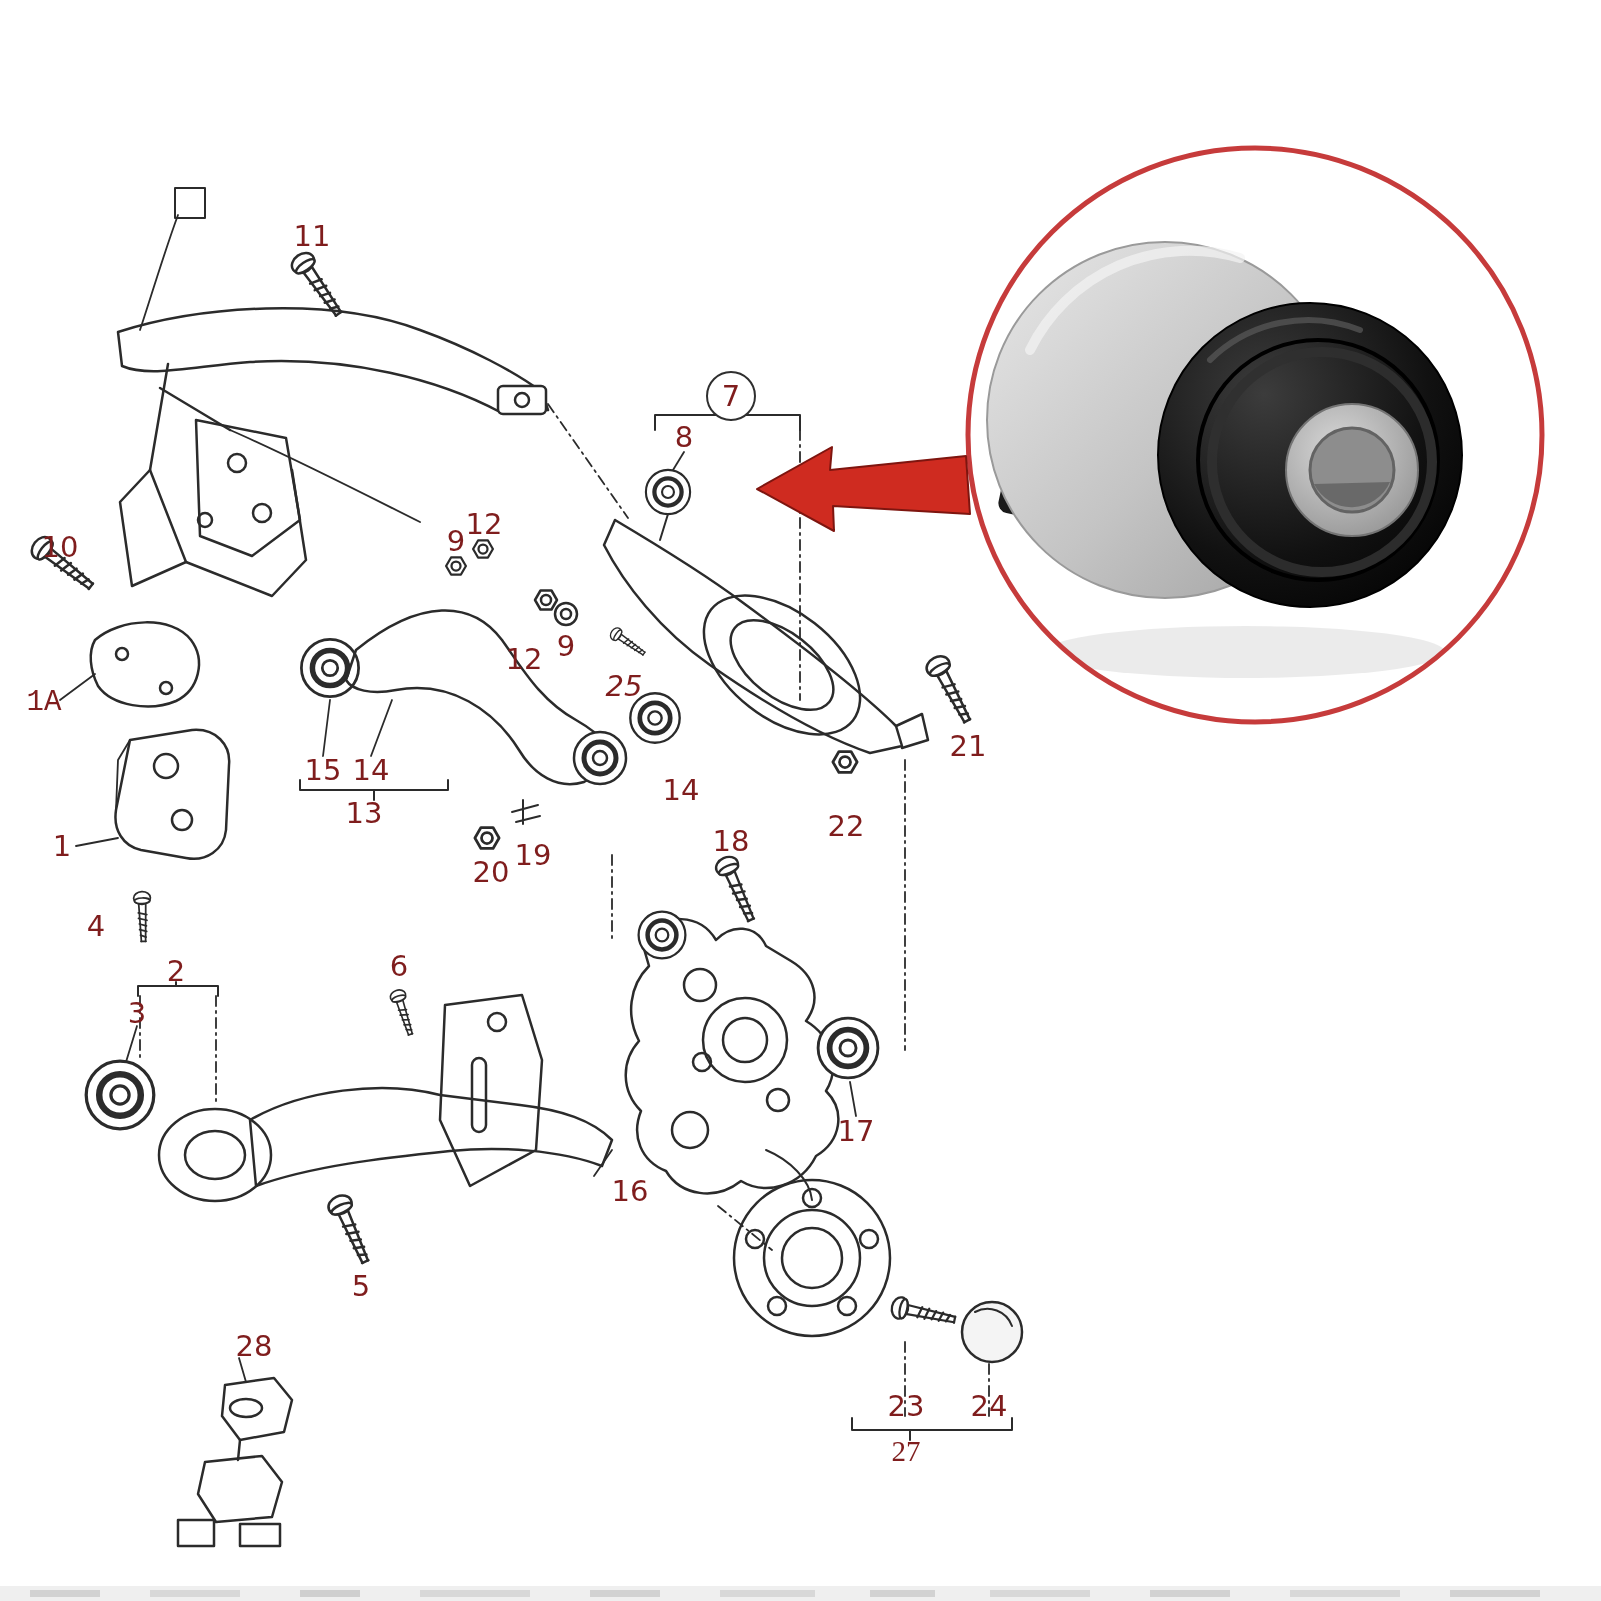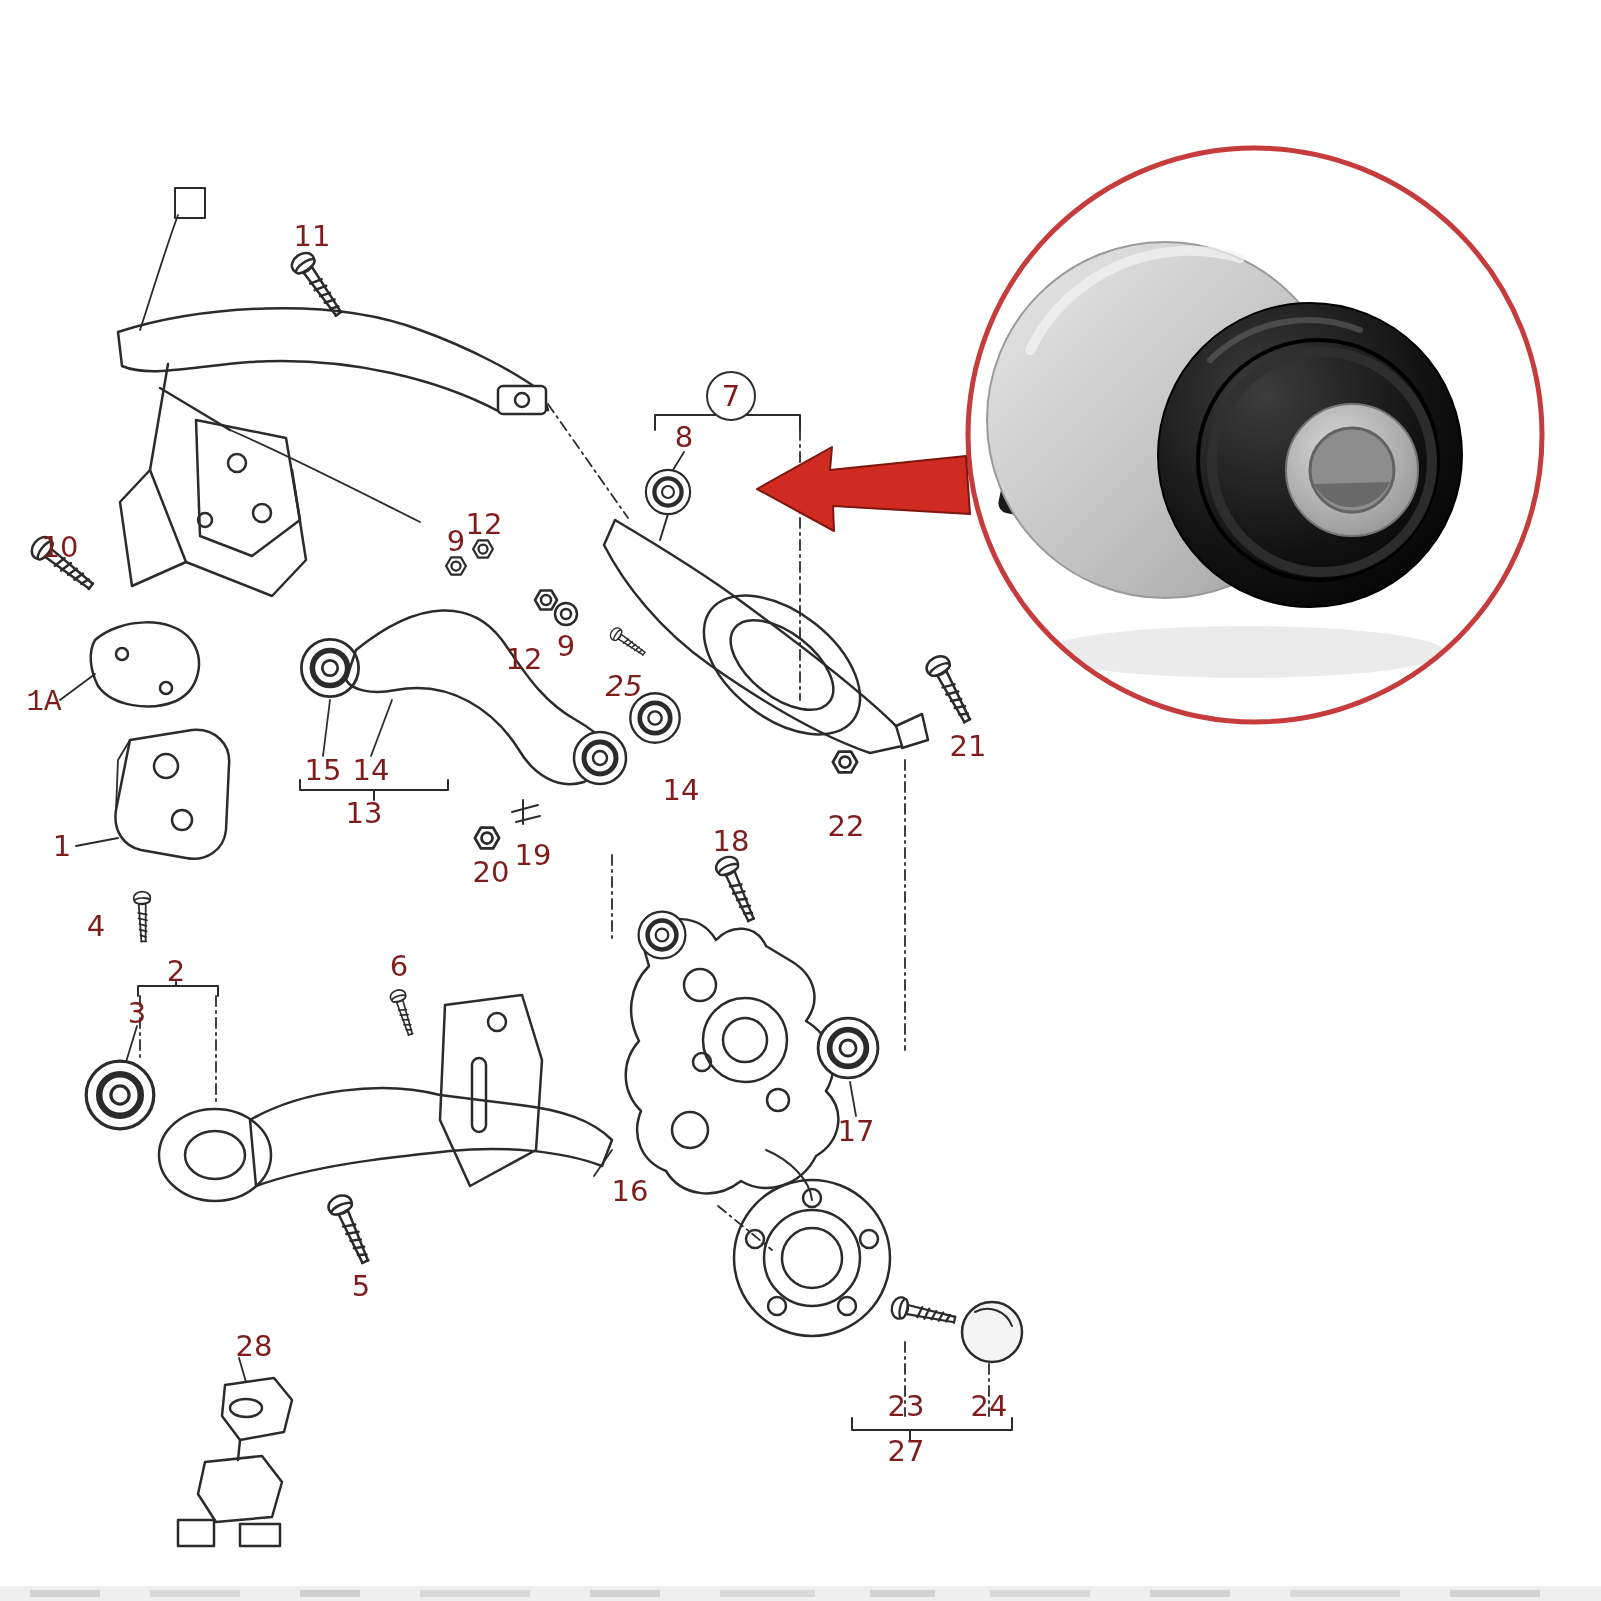--- a/index.html
+++ b/index.html
@@ -314,16 +314,16 @@
       <span class="plabel" style="left: 731px; top: 841px;">18</span>
       <span class="plabel" style="left: 846px; top: 826px;">22</span>
       <span class="plabel" style="left: 968px; top: 746px;">21</span>
       <span class="plabel" style="left: 856px; top: 1131px; text-align: center;">17</span>
       <span class="plabel" style="left: 399px; top: 966px;">6</span>
       <span class="plabel" style="left: 630px; top: 1191px;">16</span>
       <span class="plabel" style="left: 361px; top: 1286px;">5</span>
       <span class="plabel" style="left: 246px; top: 1346px; margin-left: 8px;">28</span>
       <span class="plabel" style="left: 906px; top: 1406px; text-align: right;">23</span>
       <span class="plabel" style="left: 989px; top: 1406px;">24</span>
-      <span class="plabel" style="left: 906px; top: 1451px;">27</span>
+      <span class="plabel" style="left: 906px; top: 1451px; font-family: Liberation Serif, serif;">27</span>
     </div>
 
 </div>
 
 </body></html>

